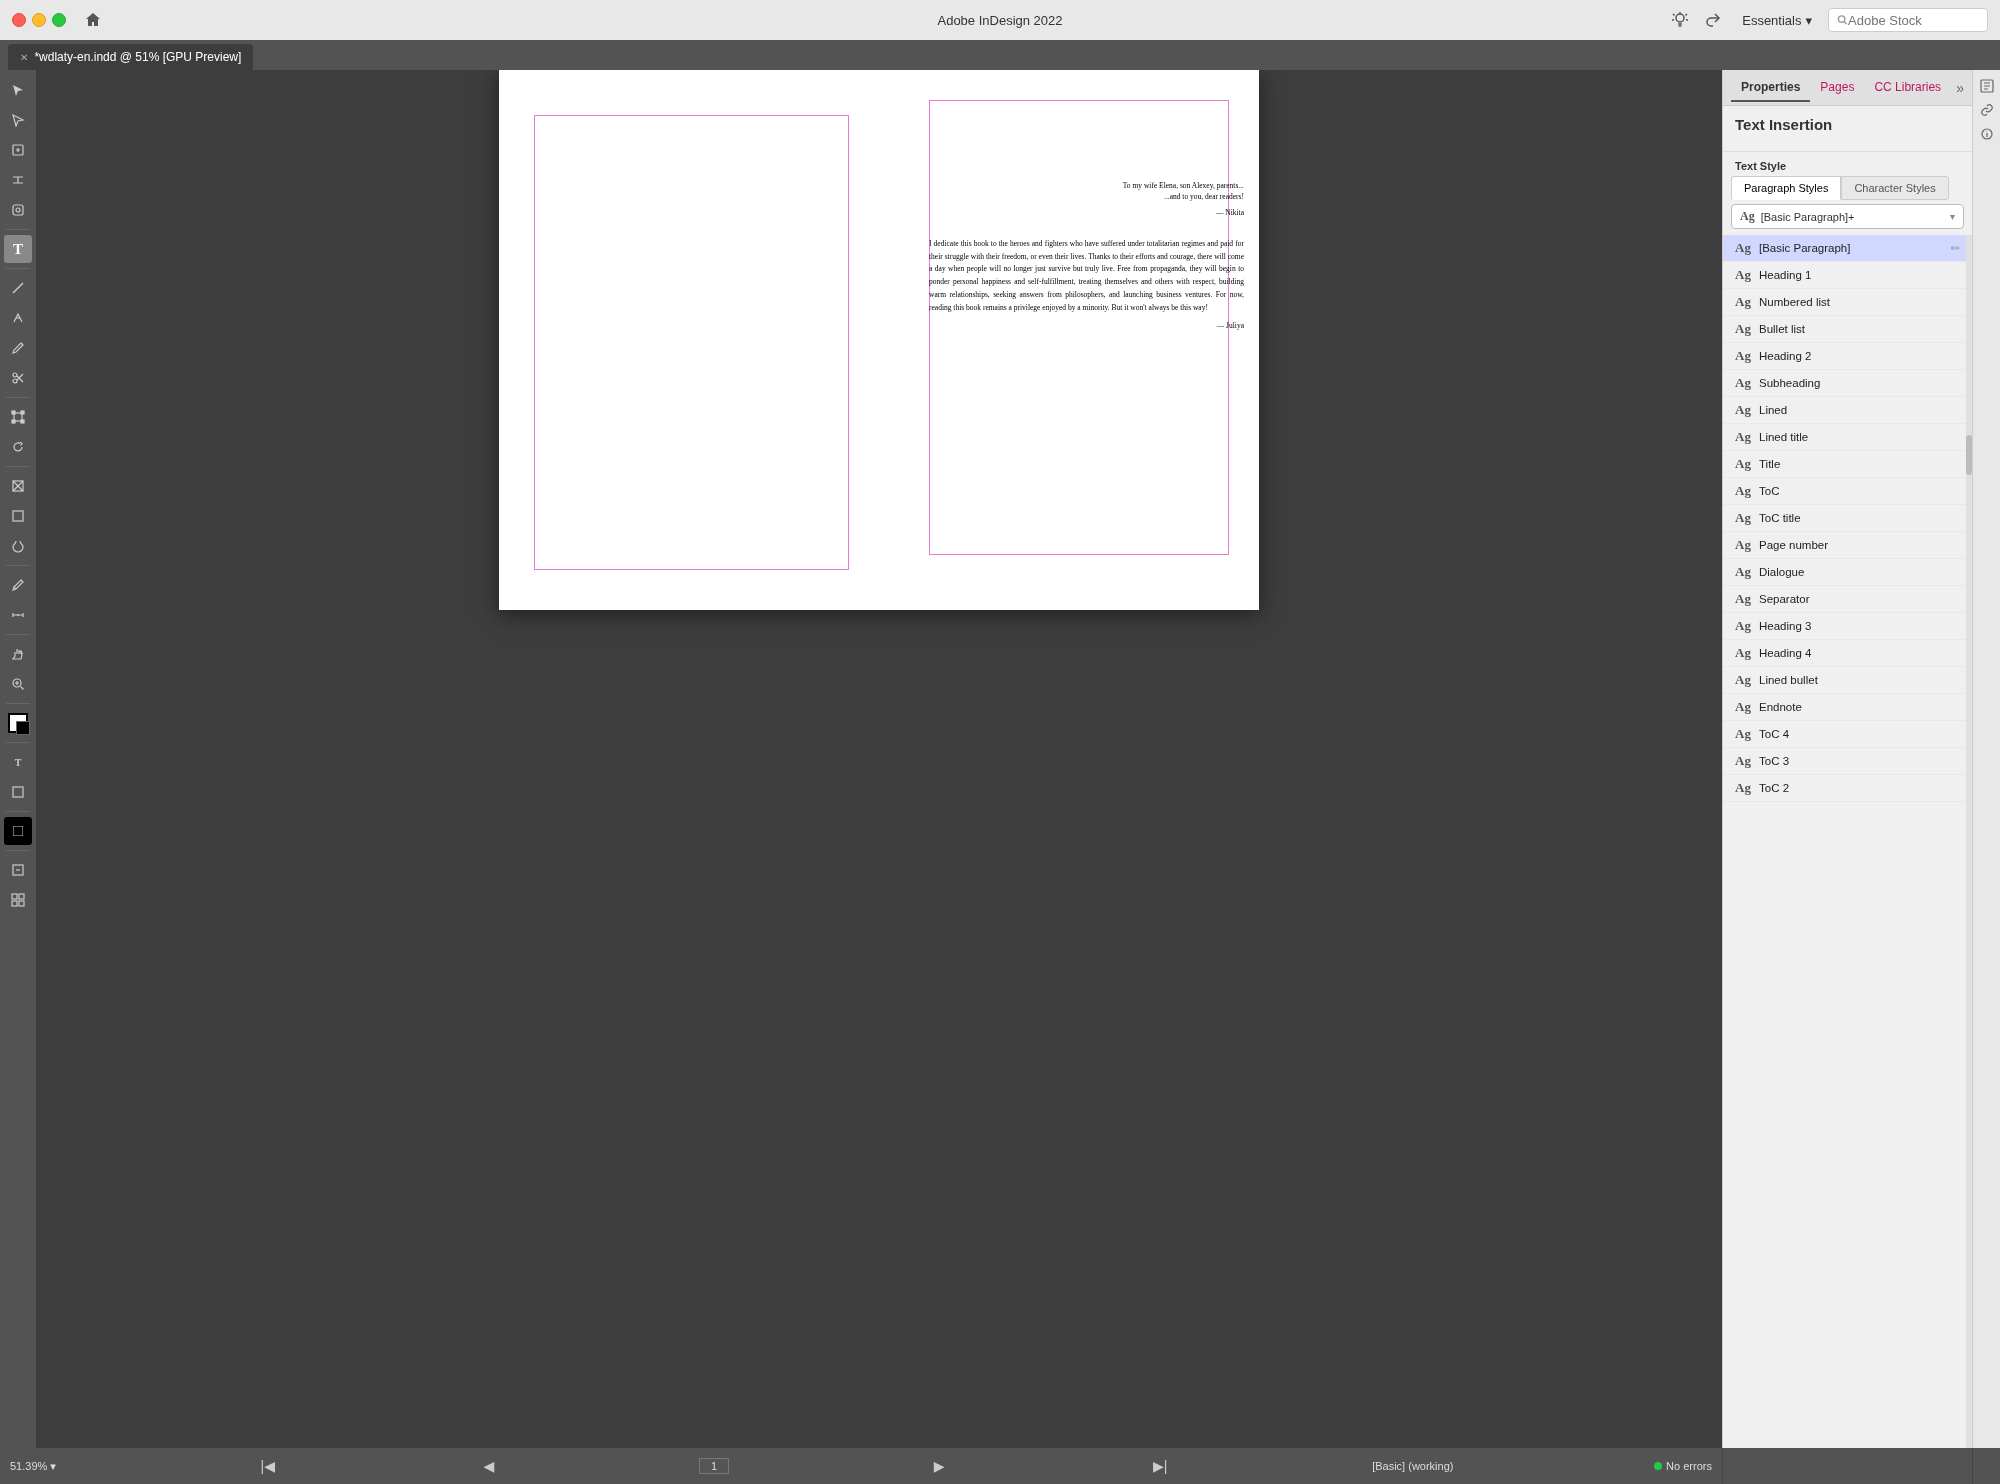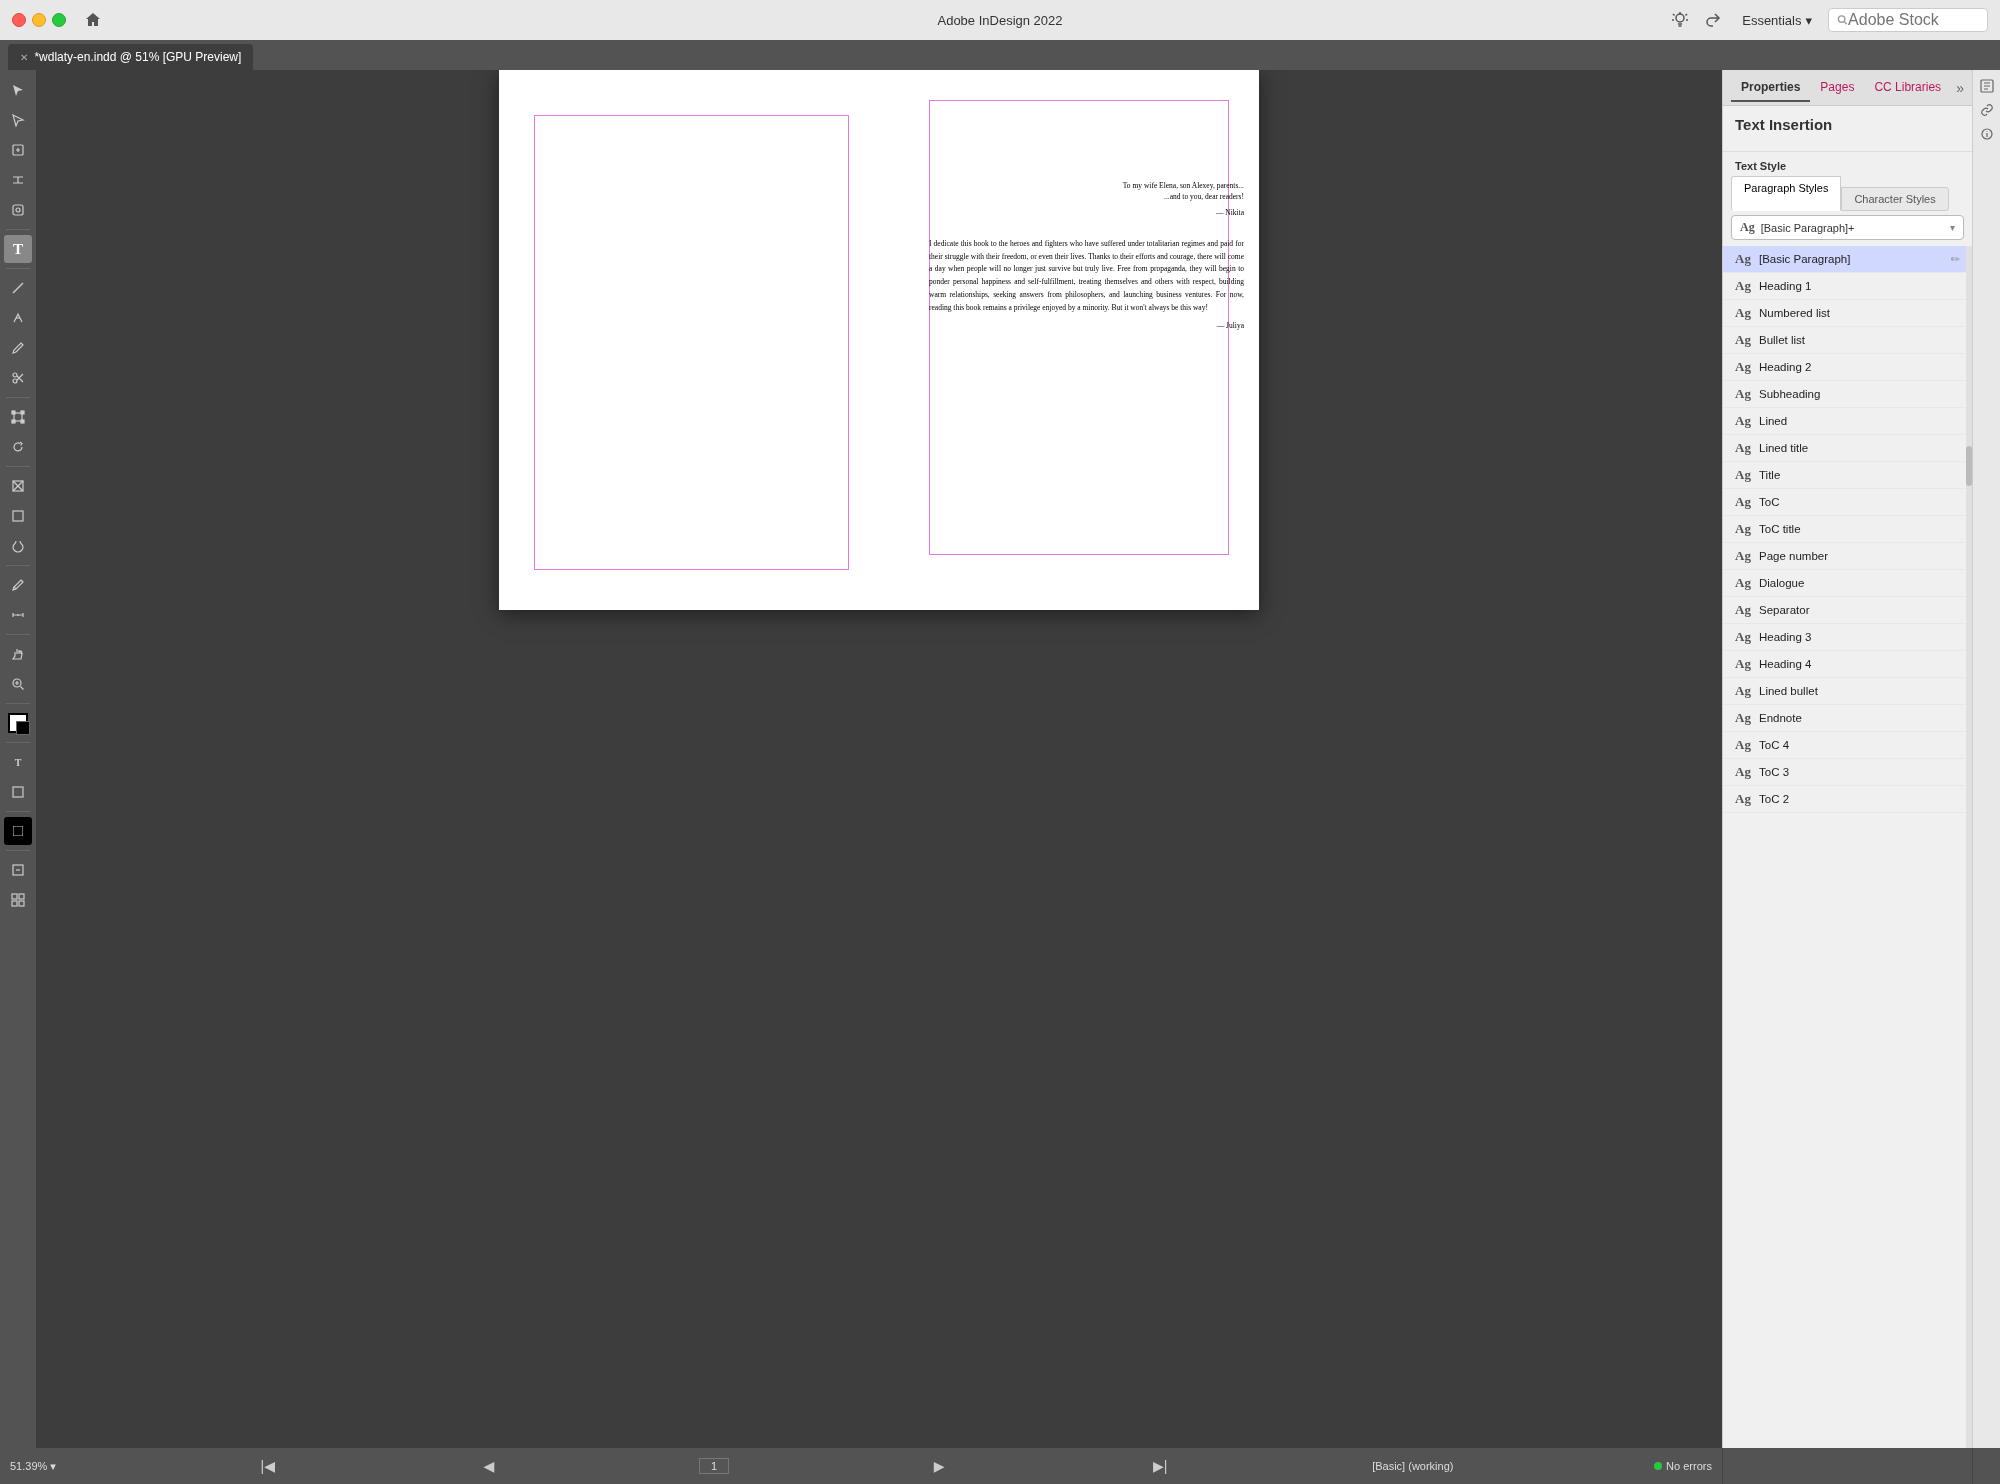--- a/index.html
+++ b/index.html
@@ -87,21 +87,21 @@
       background: #fff;
       border: 1px solid #ccc;
       border-radius: 4px;
       padding: 2px 8px;
       width: 160px;
       height: 24px;
     }
     .search-bar input {
       border: none;
       outline: none;
-      font-size: 16px;
+      font-size: 13px;
       background: transparent;
       color: #666;
       width: 100%;
     }
 
     
     .tab-bar {
       background: #535353;
       height: 30px;
       display: flex;
@@ -318,21 +318,20 @@
       border-bottom: 1px solid #fff;
       color: #000;
       border-radius: 3px 3px 0 0;
       font-weight: 500;
     }
     .style-tab:first-child {
       border-radius: 3px 0 0 3px;
     }
     .style-tab:last-child {
       border-radius: 0 3px 3px 0;
-      margin-top: 11px;
     }
 
     .current-style-selector {
       margin: 4px 8px 6px;
       display: flex;
       align-items: center;
       background: #fff;
       border: 1px solid #bbb;
       border-radius: 4px;
       padding: 4px 8px;

